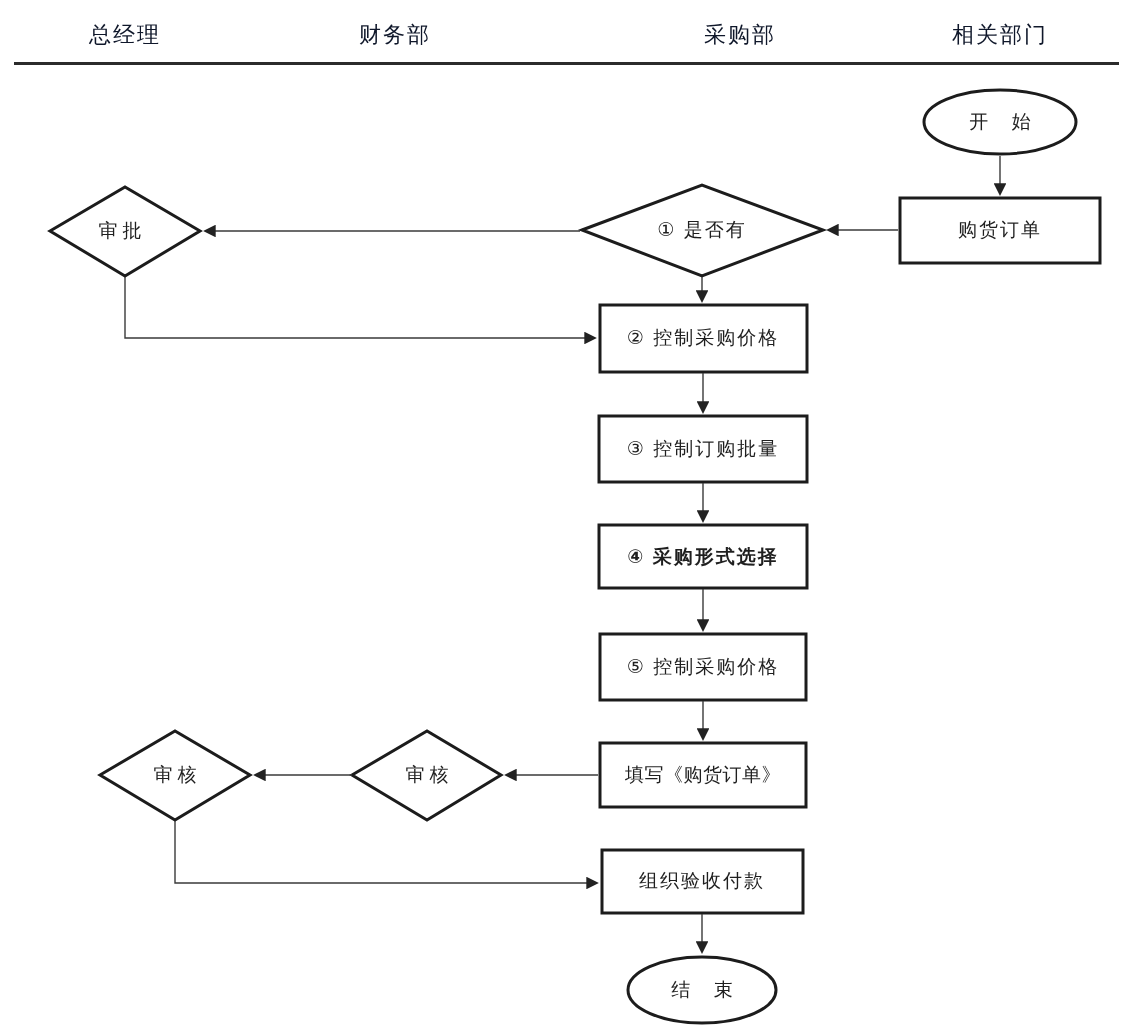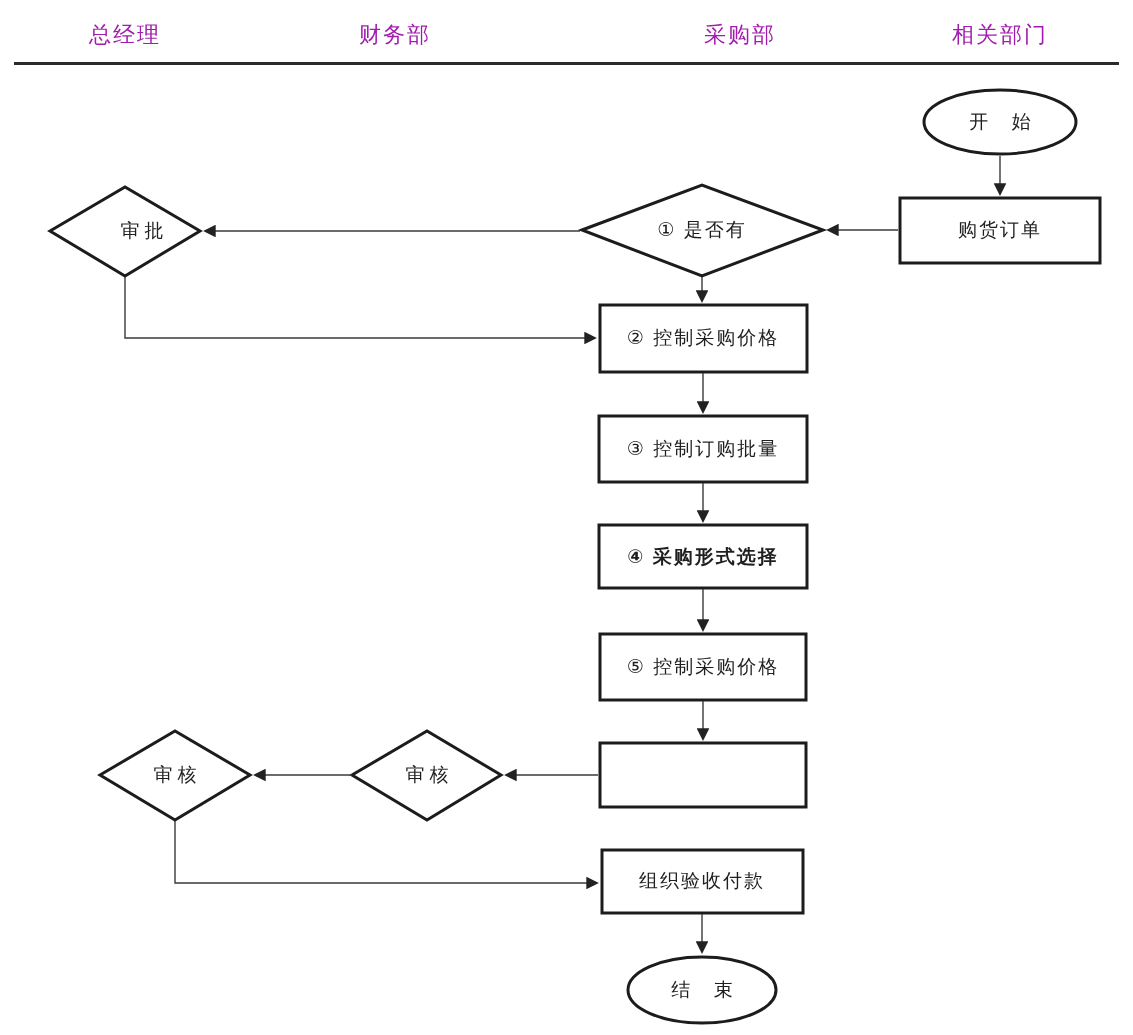--- a/index.html
+++ b/index.html
@@ -15,21 +15,21 @@
     font-family: "Liberation Sans", "DejaVu Sans", sans-serif;
     color: #1f1f1f;
     overflow: hidden;
   }
   .lane-label {
     position: absolute;
     transform: translate(-50%, -50%);
     font-size: 22px;
     letter-spacing: 2px;
     white-space: nowrap;
-    color: #a21caf;
+    color: #0f172a;
   }
   .header-rule {
     position: absolute;
     left: 14px;
     top: 62px;
     width: 1105px;
     height: 3px;
     background: #2b2b2b;
   }
   .svg-layer {
@@ -97,23 +97,24 @@
       <path d="M598,775 L506,775"></path>
       <path d="M352,775 L255,775"></path>
       <path d="M175,821 L175,883 L597,883"></path>
       <path d="M702,914 L702,952"></path>
     </g>
   </svg>
 
   <div class="node-label terminal" style="left:1000px; top:122px;">开 始</div>
   <div class="node-label" style="left:1000px; top:230px;">购货订单</div>
   <div class="node-label" style="left:702px; top:230px;">① 是否有</div>
-  <div class="node-label diamond" style="left:142px; top:231px;text-align:center;">审批</div>
+  <div class="node-label diamond" style="left:120px; top:231px;text-align:center;">审批</div>
   <div class="node-label" style="left:703px; top:338px;">② 控制采购价格</div>
   <div class="node-label" style="left:703px; top:449px;">③ 控制订购批量</div>
   <div class="node-label" style="left:703px; top:557px;font-weight:bold;">④ 采购形式选择</div>
   <div class="node-label" style="left:703px; top:667px;">⑤ 控制采购价格</div>
+  <div class="node-label tight" style="left:703px; top:775px;">填写《购货订单》</div>
   <div class="node-label diamond" style="left:427px; top:775px;">审核</div>
   <div class="node-label diamond" style="left:175px; top:775px;">审核</div>
   <div class="node-label" style="left:702px; top:881px;">组织验收付款</div>
   <div class="node-label terminal" style="left:702px; top:990px;">结 束</div>
 
 </div>
 
 </body></html>

